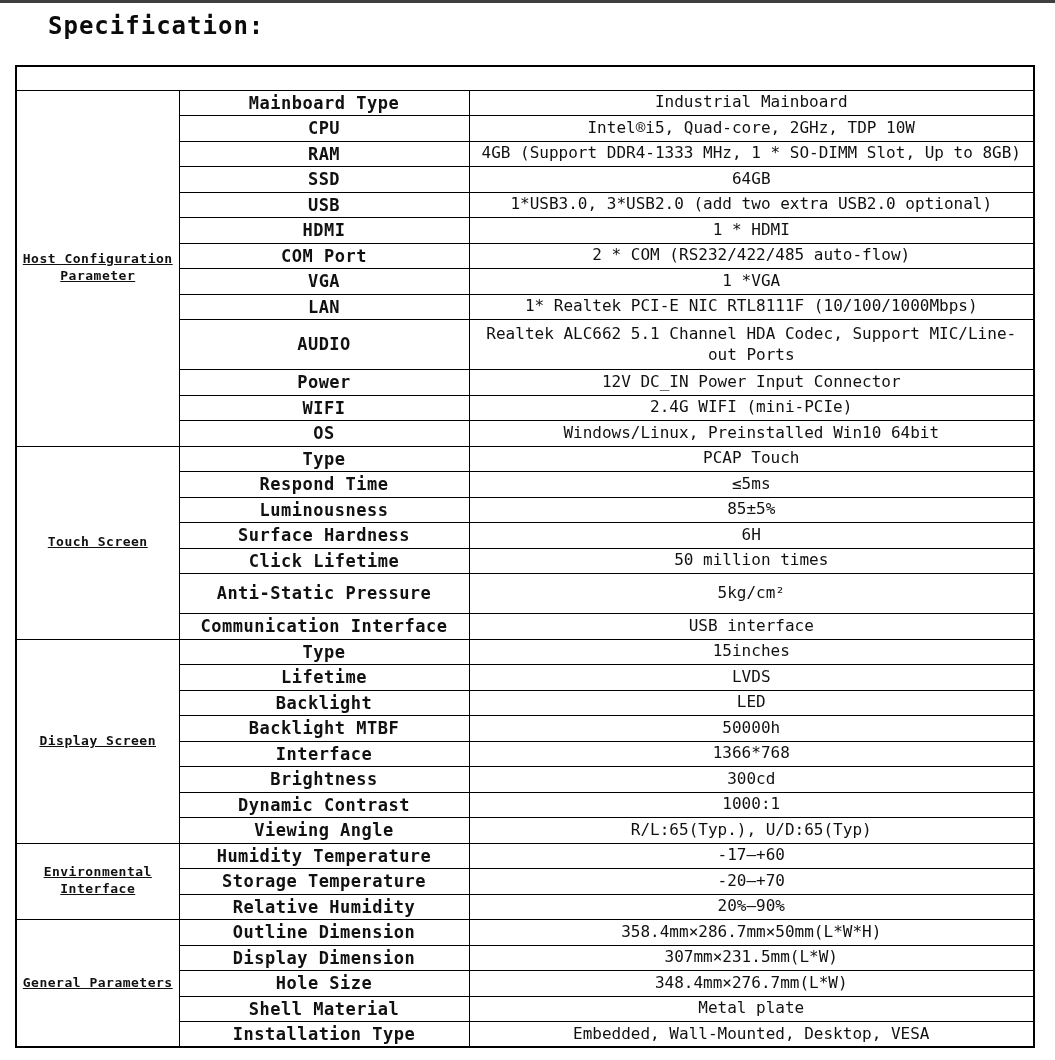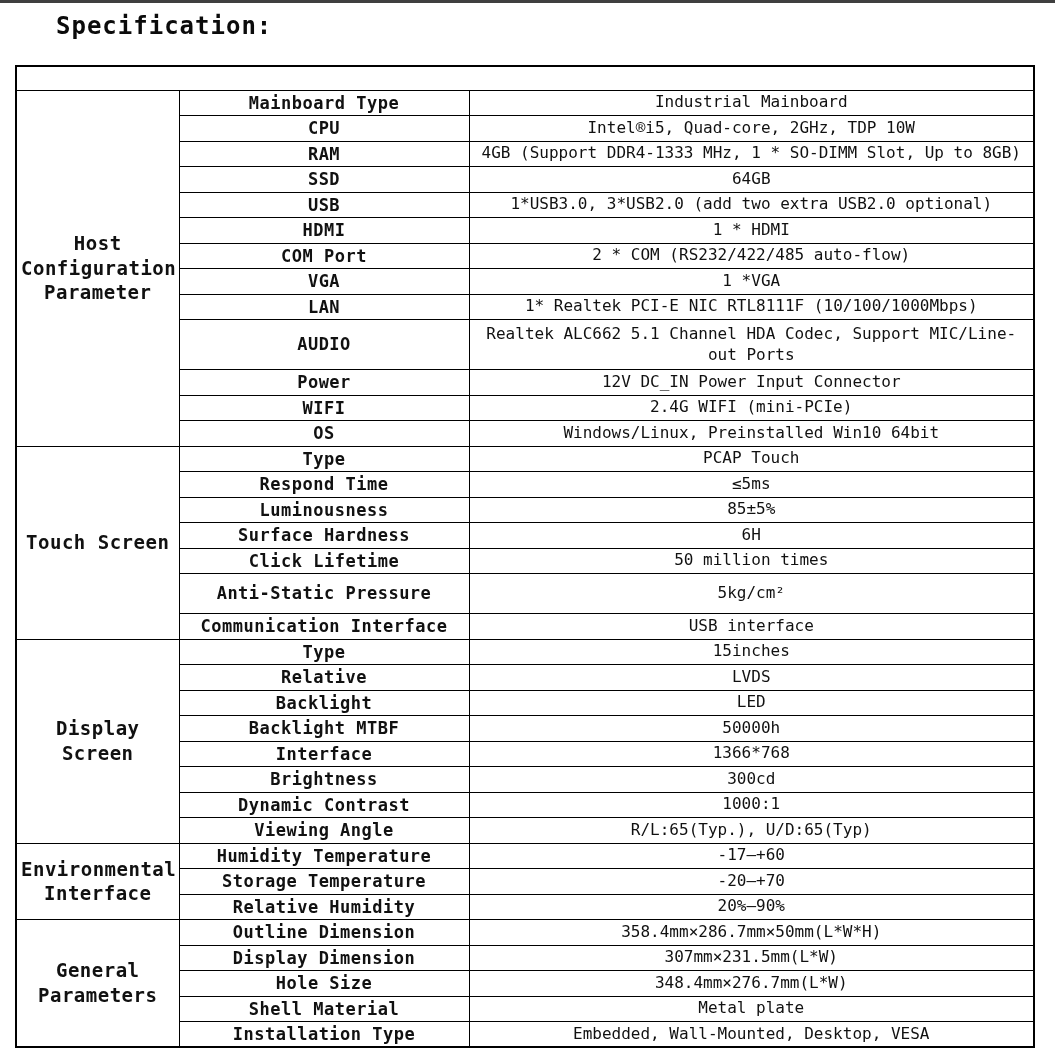--- a/index.html
+++ b/index.html
@@ -10,21 +10,21 @@
     font-family: "DejaVu Sans Mono", "Liberation Mono", monospace;
     color: #111111;
     overflow: hidden;
   }
   .top-strip {
     position: absolute; top: 0; left: 0;
     width: 1055px; height: 3px;
     background: #3f3f3f;
   }
   .title {
-    position: absolute; left: 56px; top: 12px;
+    position: absolute; left: 48px; top: 12px;
     font-size: 24px; font-weight: bold;
     letter-spacing: 1px;
     color: #0b0b0b;
     text-align: right;
   }
   table.spec-table {
     position: absolute; left: 15px; top: 65px;
     width: 1020px;
     border-collapse: collapse;
     table-layout: fixed;
@@ -37,21 +37,21 @@
     border: 1px solid #000000;
     text-align: center;
     vertical-align: middle;
     padding: 1px 4px;
     line-height: 1.3;
     overflow: hidden;
   }
   tr { height: 25.5px; }
   tr.header-spacer { height: 24px; }
   td.category {
-    font-size: 19px; font-weight: bold; letter-spacing: 0.5px;
+    font-size: 13px; font-weight: bold; letter-spacing: 0.5px; text-decoration: underline;
   }
   td.param {
     font-size: 17px; font-weight: bold; letter-spacing: 0.5px;
   }
   td.value {
     font-size: 16px;
     border-radius: 12px;
   }
 </style>
 </head>
@@ -152,21 +152,21 @@
       <tr>
         <td class="param">Communication Interface</td>
         <td class="value">USB interface</td>
       </tr>
       <tr>
         <td class="category" rowspan="8">Display Screen</td>
         <td class="param">Type</td>
         <td class="value">15inches</td>
       </tr>
       <tr>
-        <td class="param">Relative</td>
+        <td class="param">Lifetime</td>
         <td class="value">LVDS</td>
       </tr>
       <tr>
         <td class="param">Backlight</td>
         <td class="value">LED</td>
       </tr>
       <tr>
         <td class="param">Backlight MTBF</td>
         <td class="value">50000h</td>
       </tr>

